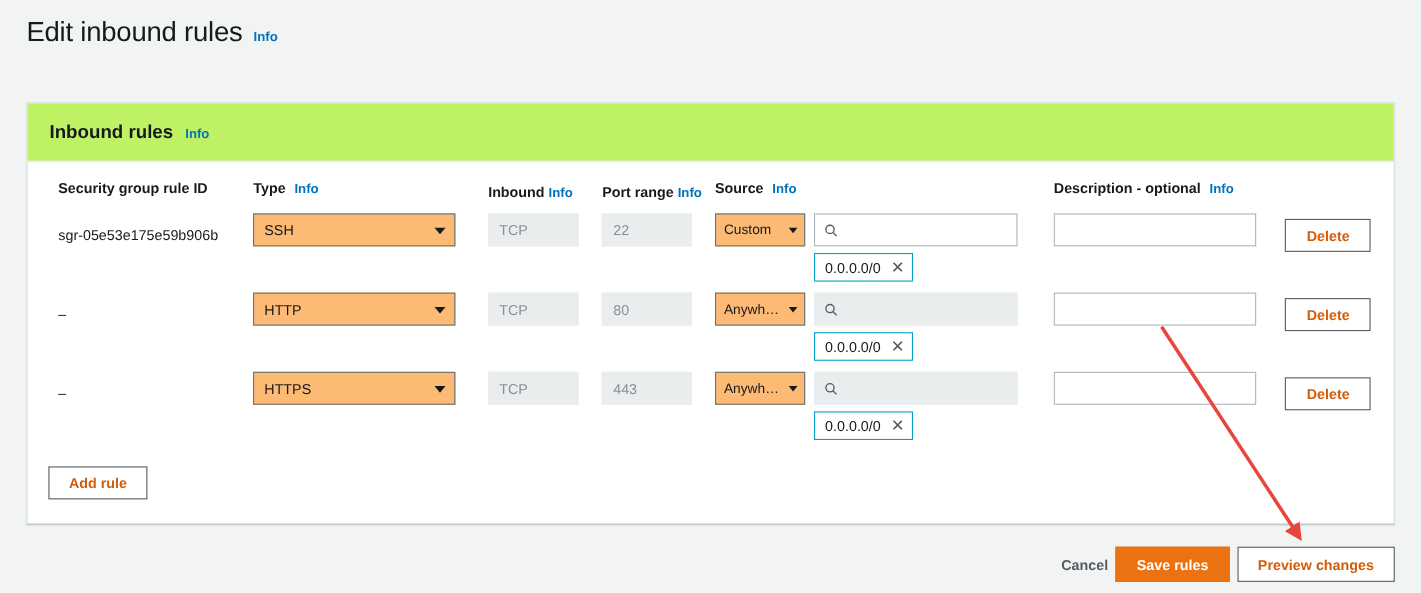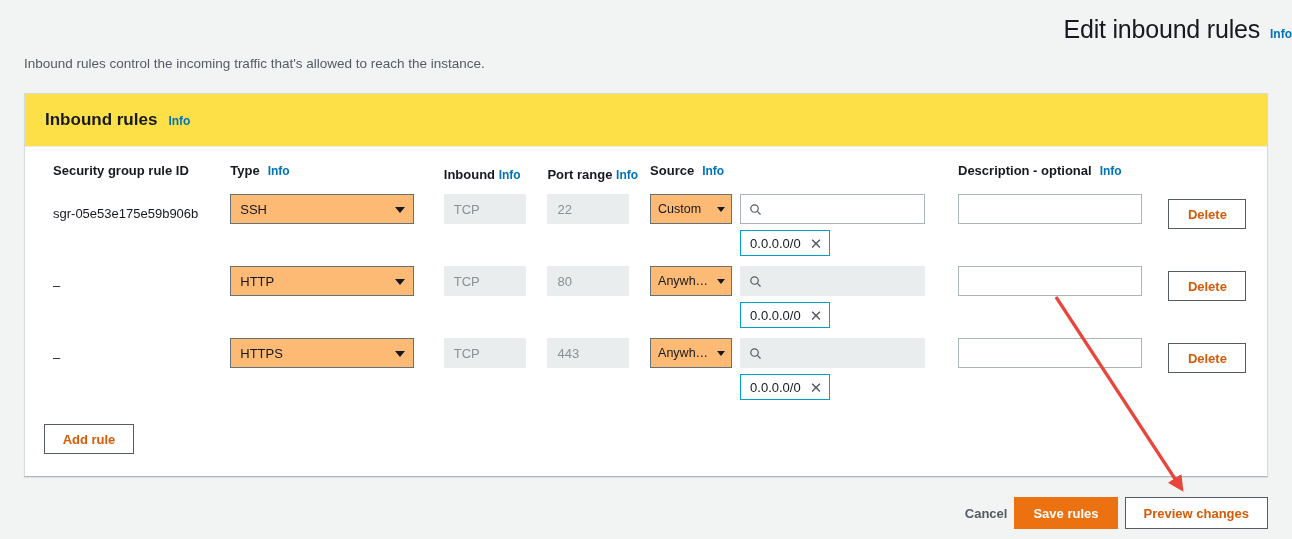--- a/index.html
+++ b/index.html
@@ -9,21 +9,21 @@
     background: #f2f3f3;
     font-family: "Liberation Sans", sans-serif;
     color: #16191f;
     overflow: hidden;
   }
 
   .page { position: relative; width: 1292px; height: 539px; }
 
   
   .page-head { padding: 14px 0 0 24px; }
-  .page-title-row { display: flex; align-items: baseline; gap: 10px; justify-content: flex-end; }
+  .page-title-row { display: flex; align-items: baseline; gap: 10px; }
   .page-title {
     font-size: 25px; font-weight: 400; letter-spacing: -.2px;
     color: #16191f; line-height: 30px;
   }
   .info-link {
     color: #0073bb; font-size: 12px; font-weight: bold;
     text-decoration: none; cursor: pointer; line-height: 14px;
   }
   .page-desc {
     margin-top: 11px; font-size: 13.5px; color: #545b64; line-height: 18px;
@@ -31,21 +31,21 @@
 
   
   .card {
     position: absolute; left: 24px; top: 93px; width: 1244px;
     background: #ffffff;
     border: 1px solid #d5dbdb;
     border-bottom: 1px solid #aab7b8;
     box-shadow: 0 1px 1px rgba(0,28,36,.08);
   }
   .card-header {
-    background: #fde047;
+    background: #bef264;
     border-bottom: 1px solid #eaeded;
     padding: 16px 20px 16px 20px;
     display: flex; align-items: baseline; gap: 11px;
   }
   .card-title { font-size: 17px; font-weight: bold; color: #16191f; }
 
   
   table.rules { width: 100%; border-collapse: collapse; table-layout: fixed; }
   table.rules th {
     text-align: left; font-size: 13px; font-weight: bold; color: #16191f;
@@ -160,21 +160,20 @@
 </head>
 <body>
 
 <div class="page">
 
   <div class="page-head">
     <div class="page-title-row">
       <span class="page-title">Edit inbound rules</span>
       <a class="info-link">Info</a>
     </div>
-    <div class="page-desc">Inbound rules control the incoming traffic that's allowed to reach the instance.</div>
   </div>
 
   <div class="card">
 
     <div class="card-header">
       <span class="card-title">Inbound rules</span>
       <a class="info-link">Info</a>
     </div>
 
     <table class="rules">

